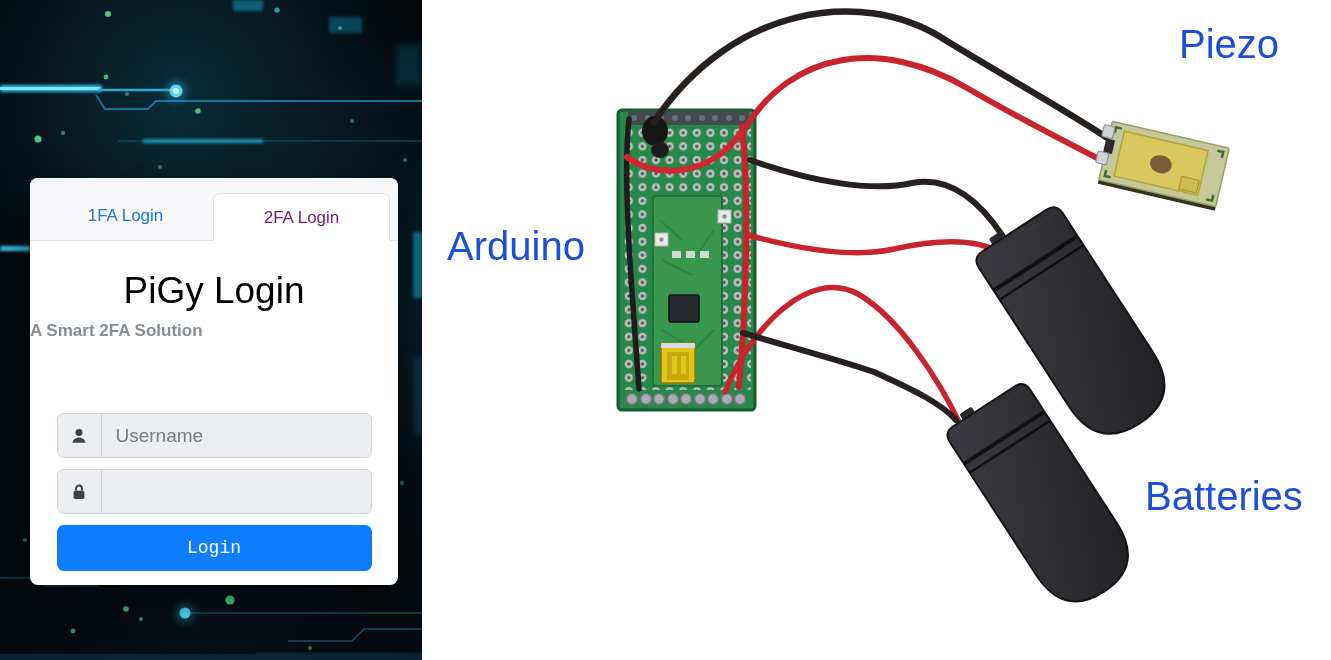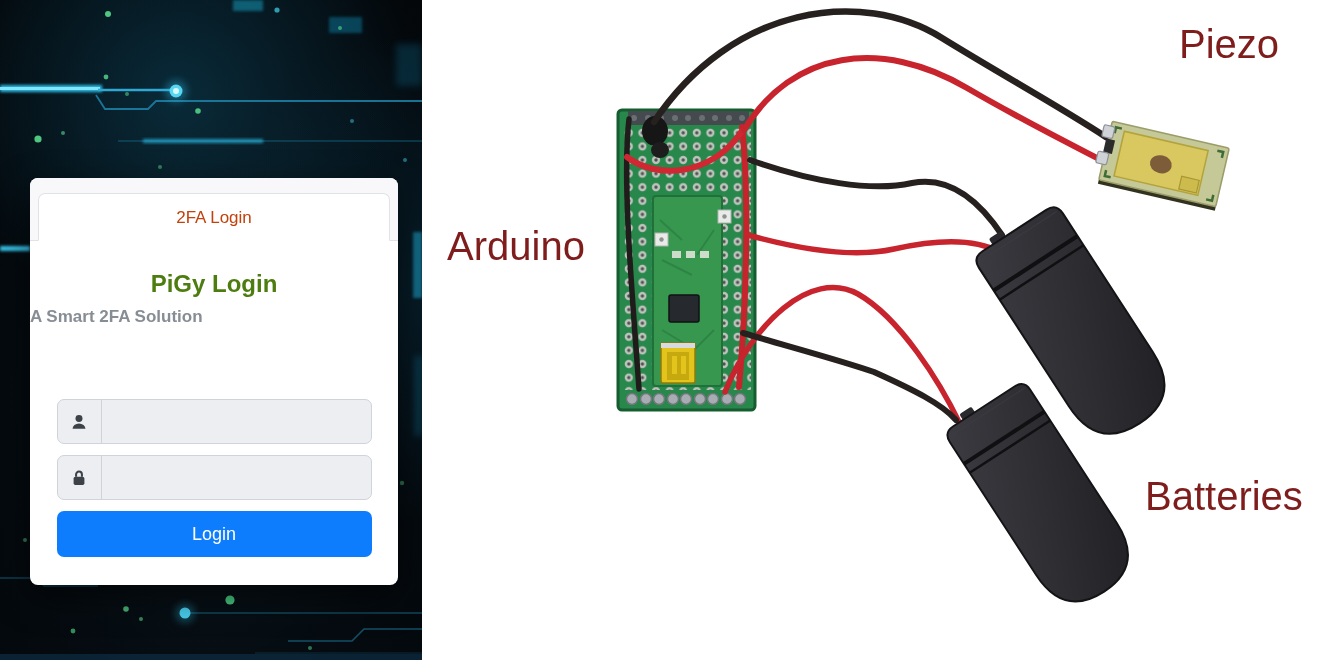--- a/index.html
+++ b/index.html
@@ -28,49 +28,49 @@
     height:63px; background:#f8f8fa; border-bottom:1px solid #dfe3e7;
     border-radius:8px 8px 0 0; display:flex; align-items:flex-end; padding:0 8px;
   }
   .tab {
     flex:1; height:48px; line-height:48px; text-align:center;
     font-size:17px; cursor:pointer; user-select:none;
   }
   .tab.inactive { color:#1b76d6; }
   .tab.active {
     background:#fff; border:1px solid #dfe3e7; border-bottom:1px solid #fff;
-    border-radius:7px 7px 0 0; color:#c2410c; margin-bottom:-1px;
+    border-radius:7px 7px 0 0; color:#701a75; margin-bottom:-1px;
   }
   .card-body { padding-top:29px; }
-  .title { text-align:center; font-size:24px; font-weight:700; color:#4d7c0f; }
+  .title { text-align:center; font-size:37px; font-weight:400; color:#000000; }
   .subtitle { font-size:17px; font-weight:600; color:#878d94; margin-top:9px; }
   .form { width:315px; margin:72px auto 0; }
   .input-group {
     display:flex; height:45px; margin-bottom:11px;
     border:1px solid #cfd4da; border-radius:7px; background:#eceef1; overflow:hidden;
   }
   .icon-cell {
     width:44px; display:flex; align-items:center; justify-content:center;
     border-right:1px solid #cfd4da; flex:none;
   }
   .field {
     flex:1; min-width:0; background:#eceef1; border:none; outline:none;
     padding:0 14px; font-size:19px; color:#495057;
     font-family:"Liberation Sans", sans-serif;
   }
   .field::placeholder { color:#767d85; opacity:1; }
   .login-btn {
     width:100%; height:46px; background:#0d7dfd; border:none; border-radius:7px;
-    color:#fff; font-size:18px; cursor:pointer; font-family:Liberation Sans, sans-serif;
+    color:#fff; font-size:18px; cursor:pointer; font-family:Liberation Mono, monospace;
   }
 
   
   .right-panel { position:absolute; left:422px; top:0; width:909px; height:660px; background:#fff; }
   .photo { position:absolute; left:0; top:0; }
-  .lbl { position:absolute; color:#7f1d1d; font-size:40px; line-height:1.2; white-space:nowrap; }
+  .lbl { position:absolute; color:#1d4ed8; font-size:40px; line-height:1.2; white-space:nowrap; }
   .lbl-arduino  { left:25px;  top:222px; }
   .lbl-piezo    { left:757px; top:18px;  line-height:52px; }
   .lbl-piezo span { display:block; }
   .lbl-batteries{ left:723px; top:472px;text-align:right; }
 </style>
 </head>
 <body>
 
 <div class="stage">
 
@@ -130,33 +130,35 @@
         <circle cx="126" cy="609" r="2.8" opacity="0.8"></circle>
         <circle cx="141" cy="619" r="2" opacity="0.6"></circle>
         <circle cx="73" cy="631" r="2.4" opacity="0.7" fill="#45c878"></circle>
         <circle cx="310" cy="648" r="2" opacity="0.5"></circle>
         <circle cx="402" cy="483" r="2.2" opacity="0.45"></circle>
       </g>
     </svg>
 
     <div class="card">
       <div class="tabs">
+        <div class="tab inactive">1FA Login</div>
         <div class="tab active">2FA Login</div>
       </div>
       <div class="card-body">
         <div class="title">PiGy Login</div>
         <div class="subtitle">A Smart 2FA Solution</div>
         <div class="form">
           <div class="input-group">
             <span class="icon-cell">
               <svg width="18" height="18" viewBox="0 0 16 16">
                 <circle cx="8" cy="4.8" r="3.1" fill="#3c4248"></circle>
                 <path d="M 2.3,14 a 5.7,4.6 0 0 1 11.4,0 z" fill="#3c4248"></path>
               </svg>
             </span>
+            <input class="field" type="text" placeholder="Username" style="">
           </div>
           <div class="input-group">
             <span class="icon-cell">
               <svg width="18" height="18" viewBox="0 0 16 16">
                 <rect x="3.2" y="6.8" width="9.6" height="7.4" rx="1.6" fill="#3c4248"></rect>
                 <path d="M 5.4,6.8 V 4.9 a 2.6,2.6 0 0 1 5.2,0 V 6.8" fill="none" stroke="#3c4248" stroke-width="1.8"></path>
               </svg>
             </span>
           </div>
           <button class="login-btn">Login</button>

